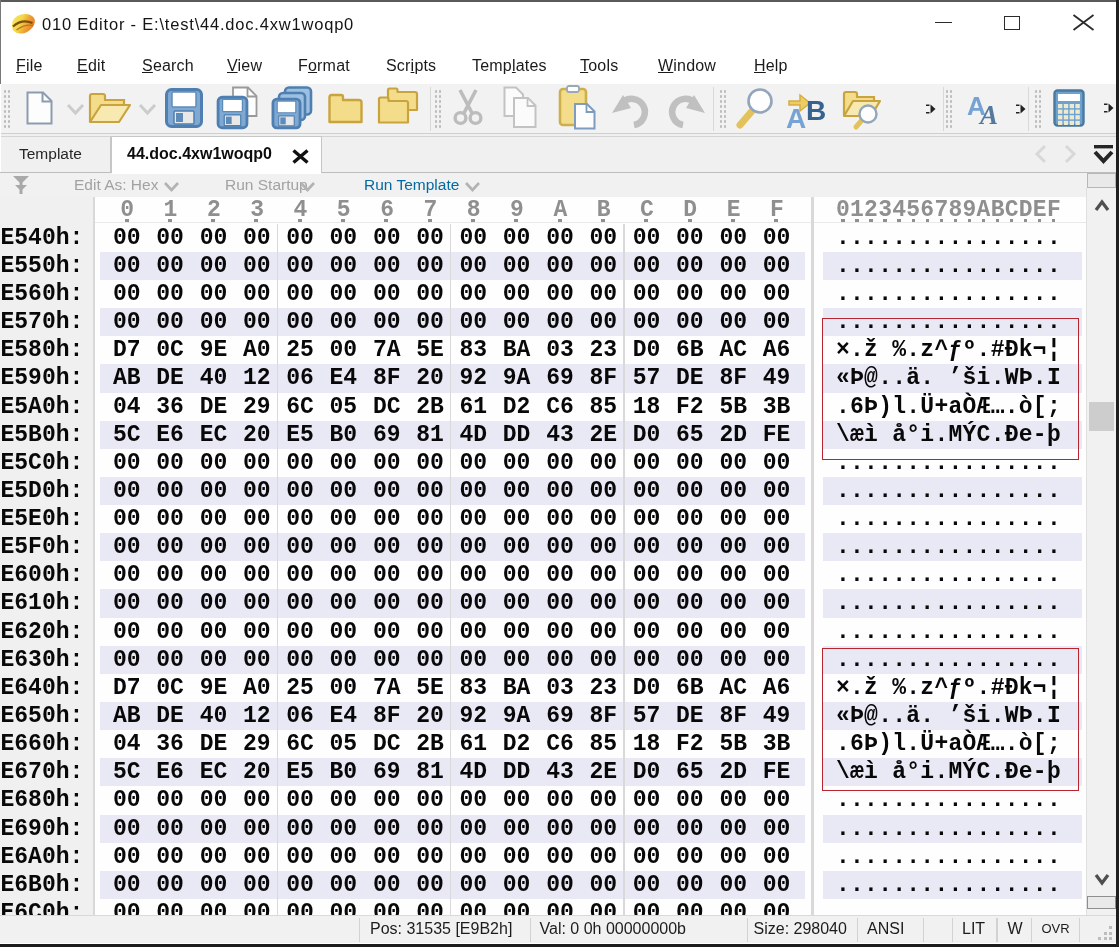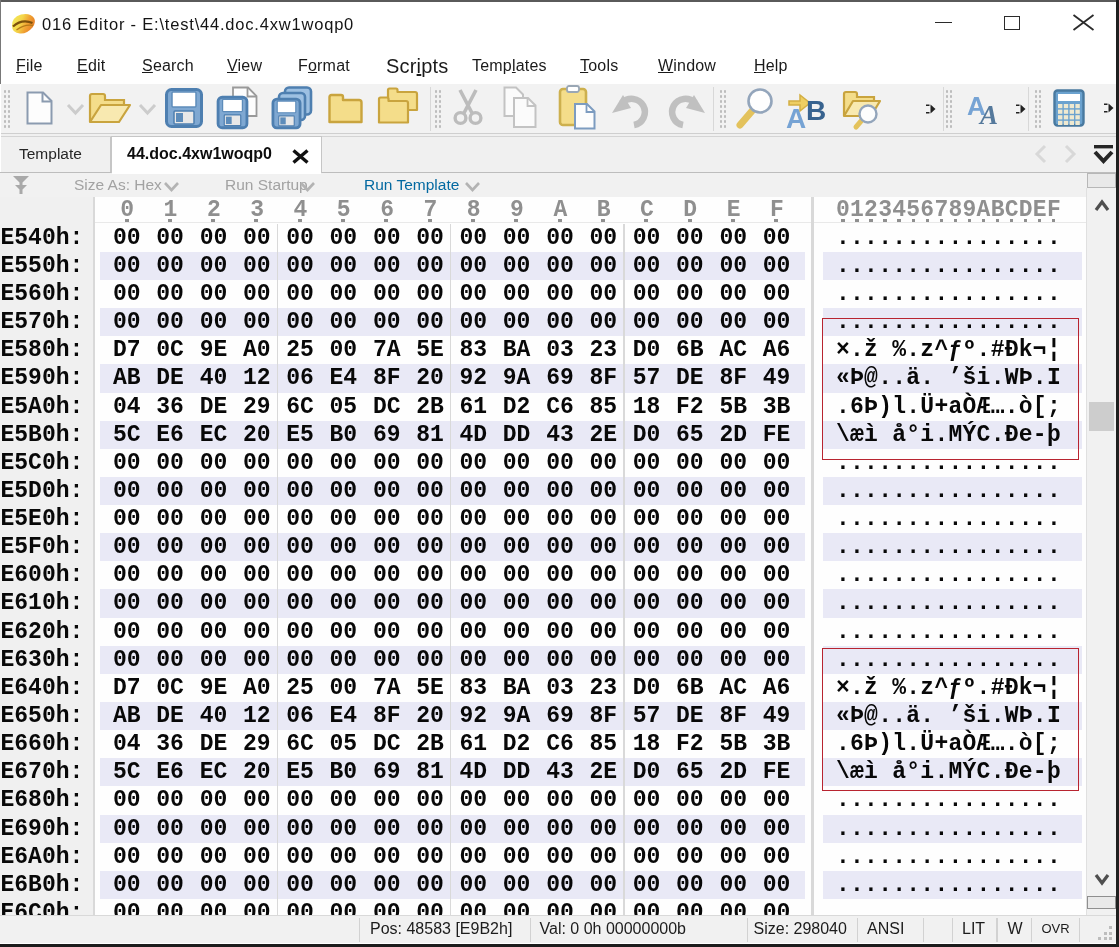--- a/index.html
+++ b/index.html
@@ -23,33 +23,33 @@
         <stop offset="0" stop-color="#f2ea5c"></stop>
         <stop offset="0.4" stop-color="#f4d549"></stop>
         <stop offset="0.68" stop-color="#f0a233"></stop>
         <stop offset="1" stop-color="#e57b26"></stop>
       </linearGradient>
     </defs>
     <path d="M1 14 Q0.5 5.5 10 2.5 Q19 0.5 23 6 Q25.5 10 21.5 15.5 Q16 22 9 21.5 Q1 21 1 14 Z" fill="url(#sh)"></path>
     <path d="M2 14.5 Q11 6.5 21.5 11" stroke="#7c500c" stroke-width="2.2" fill="none"></path>
     <path d="M5.5 18 Q13.5 12 22 13.5" stroke="#b57a18" stroke-width="1.3" fill="none"></path>
   </svg>
-<div class="abs" style="left:42px;top:2px;height:45px;line-height:45px;font-size:16.5px;color:#141414;letter-spacing:0.8px">016 Editor - E:\test\44.doc.4xw1woqp0</div>
+<div class="abs" style="left:42px;top:2px;height:45px;line-height:45px;font-size:16.5px;color:#141414;letter-spacing:0.8px">010 Editor - E:\test\44.doc.4xw1woqp0</div>
 <div class="abs" style="left:935px;top:21.5px;width:17px;height:1.8px;background:#2b2b2b"></div>
 <div class="abs" style="left:1003.5px;top:15.5px;width:14px;height:12px;border:1.7px solid #2b2b2b"></div>
 <svg style="left:1072px;top:14px" width="23" height="17" viewBox="0 0 23 17">
     <path d="M1.5 1 L21.5 16 M21.5 1 L1.5 16" stroke="#2b2b2b" stroke-width="1.8"></path>
   </svg>
 <div class="abs" style="left:1px;top:47.5px;width:1115px;height:36.5px;background:#fff"></div>
 <div class="abs" style="left:16px;top:47.5px;height:36px;line-height:36px;font-size:16px;letter-spacing:0.2px;color:#1a1a1a"><u>F</u>ile</div>
 <div class="abs" style="left:77px;top:47.5px;height:36px;line-height:36px;font-size:16px;letter-spacing:0.2px;color:#1a1a1a"><u>E</u>dit</div>
 <div class="abs" style="left:142px;top:47.5px;height:36px;line-height:36px;font-size:16px;letter-spacing:0.2px;color:#1a1a1a"><u>S</u>earch</div>
 <div class="abs" style="left:227px;top:47.5px;height:36px;line-height:36px;font-size:16px;letter-spacing:0.2px;color:#1a1a1a"><u>V</u>iew</div>
 <div class="abs" style="left:298px;top:47.5px;height:36px;line-height:36px;font-size:16px;letter-spacing:0.2px;color:#1a1a1a">F<u>o</u>rmat</div>
-<div class="abs" style="left:386px;top:47.5px;height:36px;line-height:36px;font-size:20px;letter-spacing:0.2px;color:#1a1a1a">Scr<u>i</u>pts</div>
+<div class="abs" style="left:386px;top:47.5px;height:36px;line-height:36px;font-size:16px;letter-spacing:0.2px;color:#1a1a1a">Scr<u>i</u>pts</div>
 <div class="abs" style="left:472px;top:47.5px;height:36px;line-height:36px;font-size:16px;letter-spacing:0.2px;color:#1a1a1a">Temp<u>l</u>ates</div>
 <div class="abs" style="left:580px;top:47.5px;height:36px;line-height:36px;font-size:16px;letter-spacing:0.2px;color:#1a1a1a"><u>T</u>ools</div>
 <div class="abs" style="left:658px;top:47.5px;height:36px;line-height:36px;font-size:16px;letter-spacing:0.2px;color:#1a1a1a"><u>W</u>indow</div>
 <div class="abs" style="left:754px;top:47.5px;height:36px;line-height:36px;font-size:16px;letter-spacing:0.2px;color:#1a1a1a"><u>H</u>elp</div>
 <div class="abs" style="left:1px;top:84px;width:1115px;height:49px;background:#f2f2f2;border-bottom:1.6px solid #cfcfcf"></div>
 <div class="grip" style="left:2.5px;top:89px;height:40px"></div>
 <div class="grip" style="left:434px;top:89px;height:40px"></div>
 <div class="grip" style="left:719px;top:89px;height:40px"></div>
 <div class="grip" style="left:945px;top:89px;height:40px"></div>
 <div class="grip" style="left:1034px;top:89px;height:40px"></div>
@@ -198,21 +198,21 @@
 <svg style="left:1092.5px;top:143.5px" width="21" height="20" viewBox="0 0 21 20">
     <rect x="1" y="1" width="19" height="3.4" fill="#262626"></rect>
     <path d="M2 8 L10.5 17 L19 8" fill="none" stroke="#262626" stroke-width="4"></path>
   </svg>
 <div class="abs" style="left:0px;top:173.4px;width:1119px;height:23.9px;background:#f1f1f1"></div>
 <div class="abs" style="left:112.2px;top:171.8px;width:208.6px;height:1.8px;background:#fff"></div>
 <svg style="left:12px;top:175px" width="18" height="20" viewBox="0 0 18 20">
     <path d="M1 1 H17 L10.5 7.5 V11 H7.5 V7.5 Z" fill="#a9a9a9"></path>
     <path d="M3 10 H15 L10.5 14.5 V19 H7.5 V14.5 Z" fill="#a9a9a9"></path>
   </svg>
-<div class="abs" style="left:74px;top:173.4px;height:24px;line-height:23px;font-size:15.5px;color:#a2a2a2">Size As: Hex</div>
+<div class="abs" style="left:74px;top:173.4px;height:24px;line-height:23px;font-size:15.5px;color:#a2a2a2">Edit As: Hex</div>
 <svg style="left:163px;top:180.5px" width="17" height="11" viewBox="0 0 17 11">
     <path d="M2 2 L8.5 9 L15 2" fill="none" stroke="#b3b3b3" stroke-width="2.6"></path>
   </svg>
 <div class="abs" style="left:225px;top:173.4px;height:24px;line-height:23px;font-size:15.5px;color:#a2a2a2">Run Startup</div>
 <svg style="left:299px;top:180.5px" width="17" height="11" viewBox="0 0 17 11">
     <path d="M2 2 L8.5 9 L15 2" fill="none" stroke="#b3b3b3" stroke-width="2.6"></path>
   </svg>
 <div class="abs" style="left:364px;top:173.4px;height:24px;line-height:23px;font-size:15.5px;color:#0369a1">Run Template</div>
 <svg style="left:464px;top:180.5px" width="17" height="11" viewBox="0 0 17 11">
     <path d="M2 2 L8.5 9 L15 2" fill="none" stroke="#b3b3b3" stroke-width="2.6"></path>
@@ -324,21 +324,21 @@
 <div class="abs" style="left:0;top:915px;width:1119px;height:28.4px;background:#f1f1f1;border-top:1.4px solid #d9d9d9;box-sizing:border-box"></div>
 <div class="abs" style="left:358.8px;top:917.5px;width:1.2px;height:24px;background:#d2d2d2"></div>
 <div class="abs" style="left:529.9px;top:917.5px;width:1.2px;height:24px;background:#d2d2d2"></div>
 <div class="abs" style="left:747px;top:917.5px;width:1.2px;height:24px;background:#d2d2d2"></div>
 <div class="abs" style="left:856.9px;top:917.5px;width:1.2px;height:24px;background:#d2d2d2"></div>
 <div class="abs" style="left:922.9px;top:917.5px;width:1.2px;height:24px;background:#d2d2d2"></div>
 <div class="abs" style="left:951.7px;top:917.5px;width:1.2px;height:24px;background:#d2d2d2"></div>
 <div class="abs" style="left:996.4px;top:917.5px;width:1.2px;height:24px;background:#d2d2d2"></div>
 <div class="abs" style="left:1031px;top:917.5px;width:1.2px;height:24px;background:#d2d2d2"></div>
 <div class="abs" style="left:1078.7px;top:917.5px;width:1.2px;height:24px;background:#d2d2d2"></div>
-<div class="abs" style="left:370px;top:915px;height:28px;line-height:27px;font-size:16px;color:#1c1c1c">Pos: 48583 [E9B2h]</div>
+<div class="abs" style="left:370px;top:915px;height:28px;line-height:27px;font-size:16px;color:#1c1c1c">Pos: 31535 [E9B2h]</div>
 <div class="abs" style="left:539.5px;top:915px;height:28px;line-height:27px;font-size:16px;color:#1c1c1c">Val: 0 0h 00000000b</div>
 <div class="abs" style="left:753.5px;top:915px;height:28px;line-height:27px;font-size:16px;color:#1c1c1c">Size: 298040</div>
 <div class="abs" style="left:867px;top:915px;height:28px;line-height:27px;font-size:16px;color:#1c1c1c">ANSI</div>
 <div class="abs" style="left:962px;top:915px;height:28px;line-height:27px;font-size:16px;color:#1c1c1c">LIT</div>
 <div class="abs" style="left:1007.5px;top:915px;height:28px;line-height:27px;font-size:16px;color:#1c1c1c">W</div>
 <div class="abs" style="left:1041.5px;top:915px;height:16px;line-height:27px;font-size:13px;color:#1c1c1c">OVR</div>
 <div class="abs" style="left:1109px;top:937px;width:3px;height:3px;background:#bdbdbd"></div>
 <div class="abs" style="left:1109px;top:931.5px;width:3px;height:3px;background:#bdbdbd"></div>
 <div class="abs" style="left:1103.5px;top:937px;width:3px;height:3px;background:#bdbdbd"></div>
 <div class="abs" style="left:1109px;top:926px;width:3px;height:3px;background:#bdbdbd"></div>

